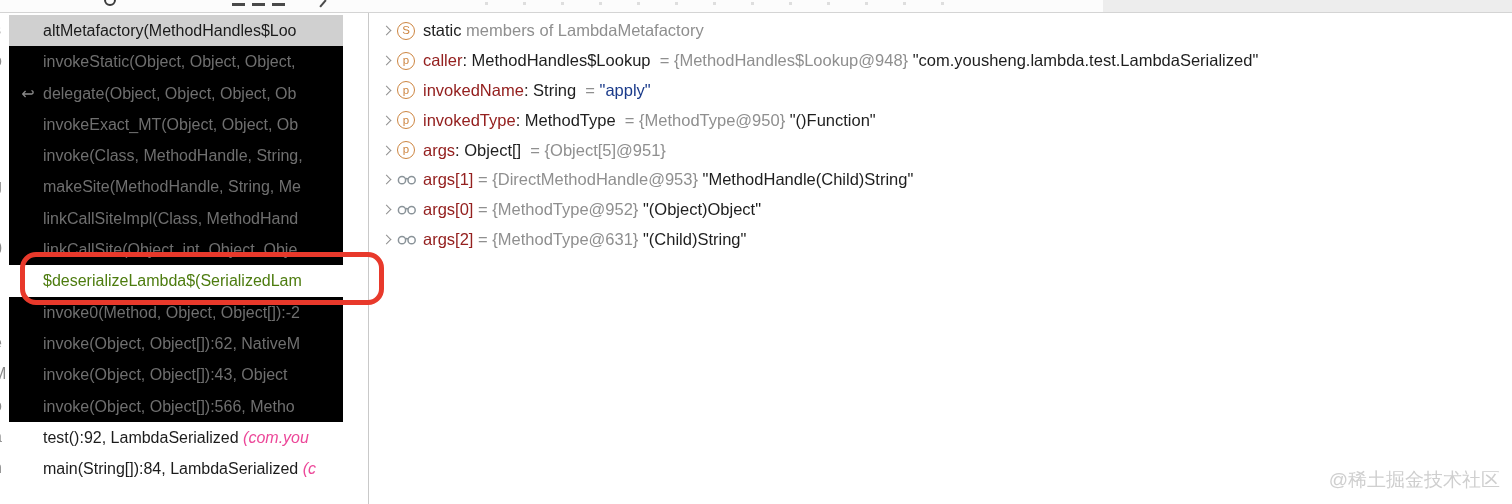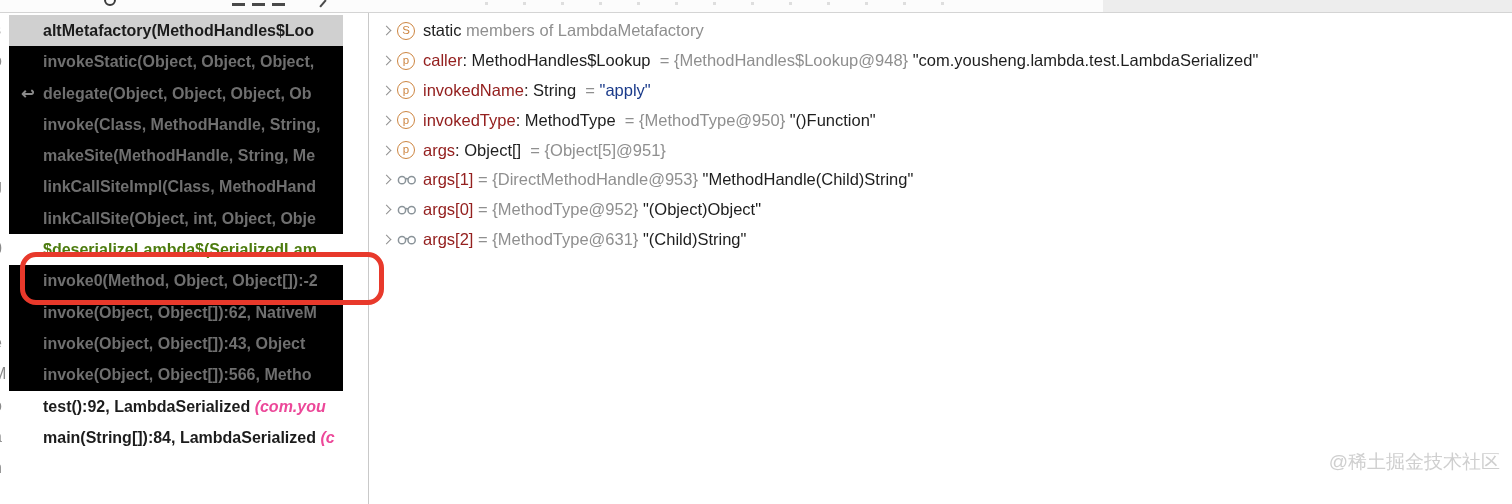--- a/index.html
+++ b/index.html
@@ -16,21 +16,21 @@
   .frag-dash { width:13px; height:3px; background:#4a4a4a; top:3px; }
   .frag-caret { width:2px; height:9px; background:#4a4a4a; transform:rotate(40deg); top:-1px; }
   .frag-tick { width:3px; height:3px; background:#dedede; top:2px; }
 
   
   .edge-col { position:absolute; left:0; top:14px; width:9px; height:470px; overflow:hidden; z-index:3; }
   .edge-letter { height:31.3px; line-height:31.3px; font-size:16px; color:#8a8a8a; margin-left:-7px; white-space:pre; }
 
   
   .stack-panel { position:absolute; left:9px; top:13px; width:334px; height:491px;
-                 background:#ffffff; overflow:hidden; z-index:2;font-weight:bold; }
+                 background:#ffffff; overflow:hidden; z-index:2; }
   .stack-divider { position:absolute; left:368px; top:13px; height:491px; width:1px; background:#c9c9c9; z-index:3; }
   .stack-rows { padding-top:2px; }
   .stack-frame { position:relative; height:31.3px; line-height:31.3px; padding-left:34px;
                  font-size:16px; white-space:pre; overflow:hidden; }
   .stack-frame.library   { background:#000000; color:#6f6f6f; }
   .stack-frame.selected  { background:#d0d0d0; color:#1b1b1b; }
   .stack-frame.user-gray { background:#ffffff; color:#4d7c0f; }
   .stack-frame.user      { background:#ffffff; color:#1c1c1c; }
   .stack-frame .pkg { color:#ec4899; font-style:italic; }
   .gutter-icon { position:absolute; left:8px; top:0; width:22px; text-align:center;
@@ -52,21 +52,21 @@
                  color:#cd8540; font-size:11.5px; line-height:1; display:flex;
                  align-items:center; justify-content:center; }
   .var-text { font-size:16.5px; }
   .seg { white-space:pre; }
   .seg-black  { color:#1e1e1e; }
   .seg-gray   { color:#8f8f8f; }
   .seg-name   { color:#94201f; }
   .seg-string { color:#1a3a8a; }
 
   
-  .watermark { position:absolute; right:12px; bottom:29px; font-size:19px; color:#cfcfcf; z-index:7; }
+  .watermark { position:absolute; right:12px; bottom:11px; font-size:19px; color:#cfcfcf; z-index:7; }
 </style>
 </head>
 <body>
 
 <div id="screen">
 
   <div class="topbar">
     <div class="topbar-right-block"></div>
     <div id="topbar-frags">
         <div class="frag frag-arc" style="left: 104px;"></div>
@@ -106,20 +106,21 @@
       <div class="edge-letter">o</div>
       <div class="edge-letter">a</div>
       <div class="edge-letter">n</div>
     </div>
 
   <div class="stack-panel">
     <div class="stack-rows" id="stack-rows">
         <div class="stack-frame selected"><span>altMetafactory(MethodHandles$Loo</span></div>
         <div class="stack-frame library"><span>invokeStatic(Object, Object, Object,</span></div>
         <div class="stack-frame library"><span class="gutter-icon">↩</span><span>delegate(Object, Object, Object, Ob</span></div>
+        <div class="stack-frame library"><span>invokeExact_MT(Object, Object, Ob</span></div>
         <div class="stack-frame library"><span>invoke(Class, MethodHandle, String,</span></div>
         <div class="stack-frame library"><span>makeSite(MethodHandle, String, Me</span></div>
         <div class="stack-frame library"><span>linkCallSiteImpl(Class, MethodHand</span></div>
         <div class="stack-frame library"><span>linkCallSite(Object, int, Object, Obje</span></div>
         <div class="stack-frame user-gray"><span>$deserializeLambda$(SerializedLam</span></div>
         <div class="stack-frame library"><span>invoke0(Method, Object, Object[]):-2</span></div>
         <div class="stack-frame library"><span>invoke(Object, Object[]):62, NativeM</span></div>
         <div class="stack-frame library"><span>invoke(Object, Object[]):43, Object</span></div>
         <div class="stack-frame library"><span>invoke(Object, Object[]):566, Metho</span></div>
         <div class="stack-frame user"><span>test():92, LambdaSerialized </span><span class="pkg">(com.you</span></div>

